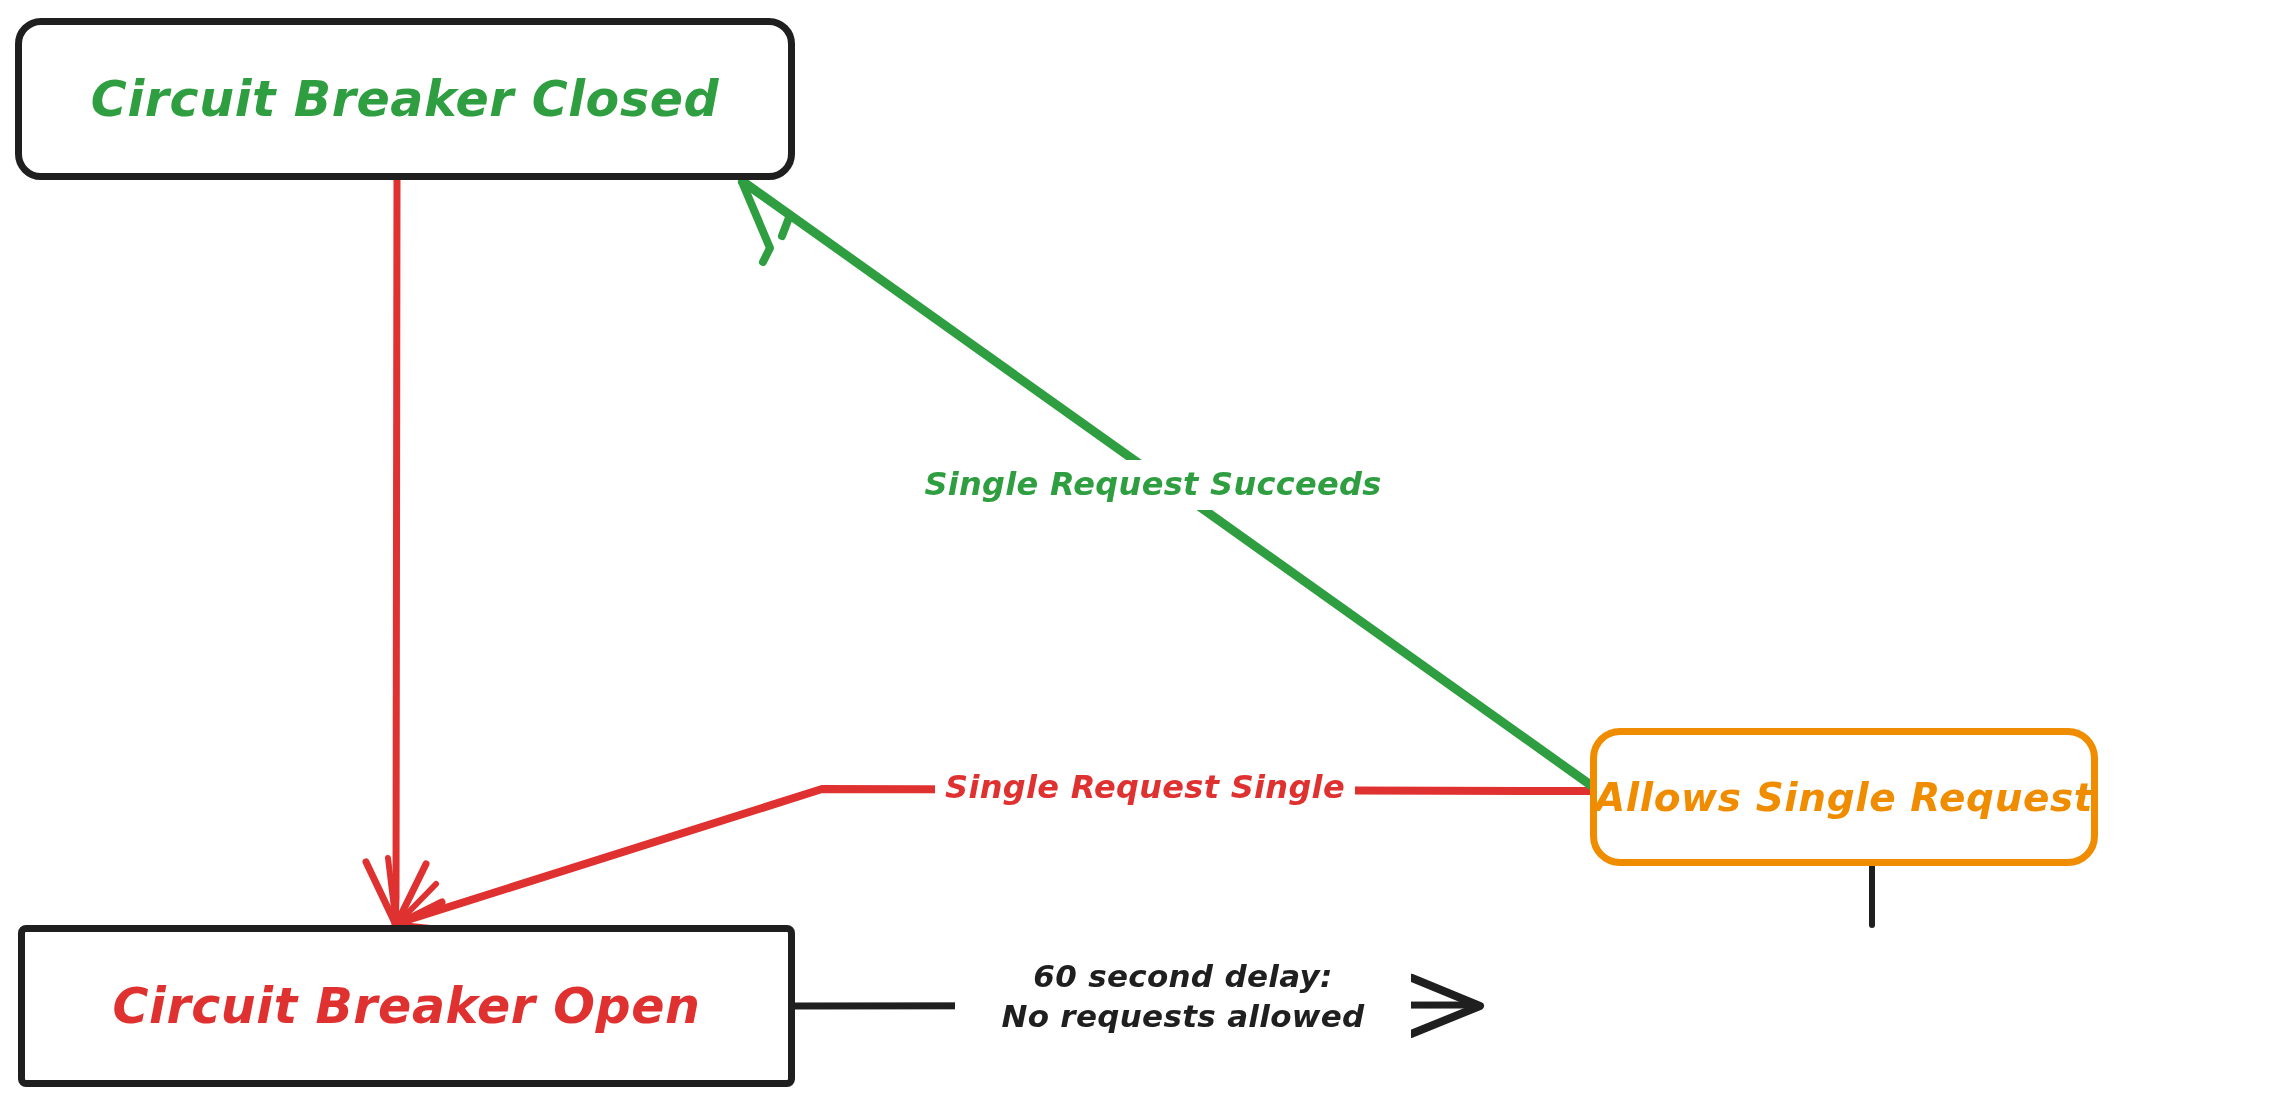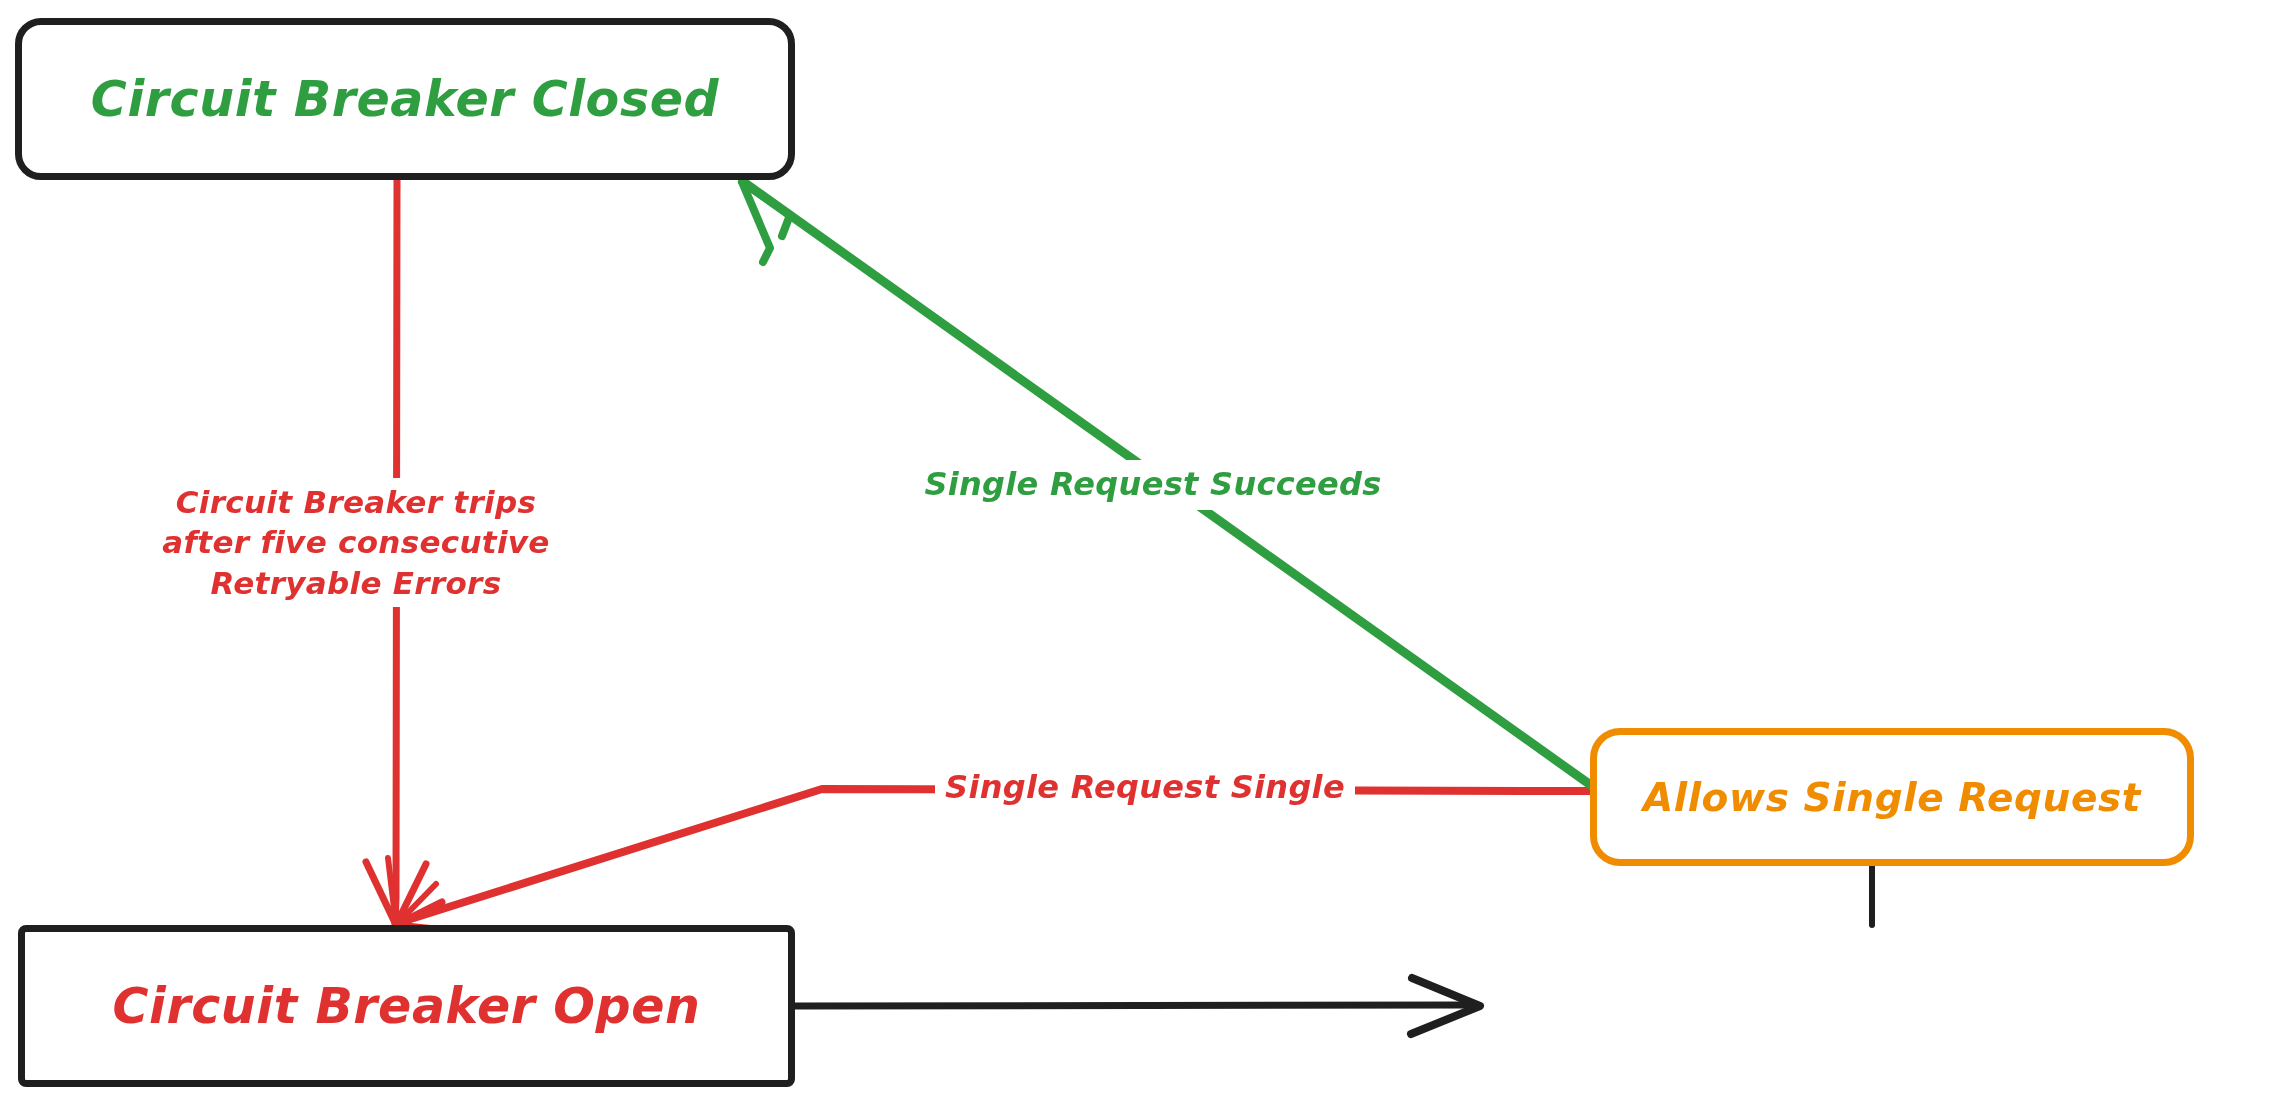--- a/index.html
+++ b/index.html
@@ -41,21 +41,21 @@
     border: 7px solid #1f1f1f;
   }
   .node-orange-border {
     border: 7px solid #f08c00;
     border-radius: 30px;
   }
 
   #node-closed      { left: 15px;   top: 18px;   width: 780px; height: 162px; }
   #node-open        { left: 18px;   top: 925px;  width: 777px; height: 162px; border-radius: 8px; }
   #node-halfopen    { left: 1482px; top: 925px;  width: 780px; height: 165px; }
-  #node-allows      { left: 1590px; top: 728px;  width: 604px; height: 138px; }
+  #node-allows      { left: 1590px; top: 728px;  width: 508px; height: 138px; }
 
   #node-closed   .node-label { font-size: 49px; color: #2f9e41; }
   #node-open     .node-label { font-size: 49px; color: #e03131; }
   #node-halfopen .node-label { font-size: 49px; color: #f08c00; }
   #node-allows   .node-label { font-size: 39px; color: #f08c00; }
 
   
   #edges {
     position: absolute;
     left: 0; top: 0;
@@ -139,22 +139,21 @@
 
   <div class="node node-black" id="node-open">
     <span class="node-label">Circuit Breaker Open</span>
   </div>
 
 
   <div class="node node-orange-border" id="node-allows">
     <span class="node-label">Allows Single Request</span>
   </div>
 
-  <div class="edge-label" id="label-trips">Circuit Breaker trips
-after five consecutive
-Retryable Errors</div>
 
   <div class="edge-label" id="label-succeeds">Single Request Succeeds</div>
 
   <div class="edge-label" id="label-fails">Single Request Single</div>
 
+  <div class="edge-label" id="label-delay">60 second delay:
+No requests allowed</div>
 
 </div>
 
 </body></html>

